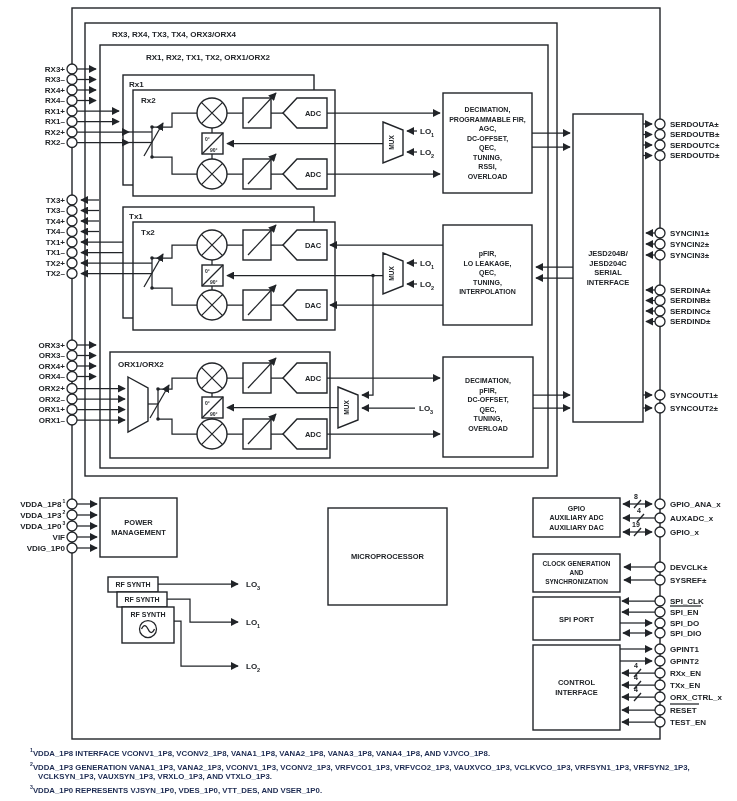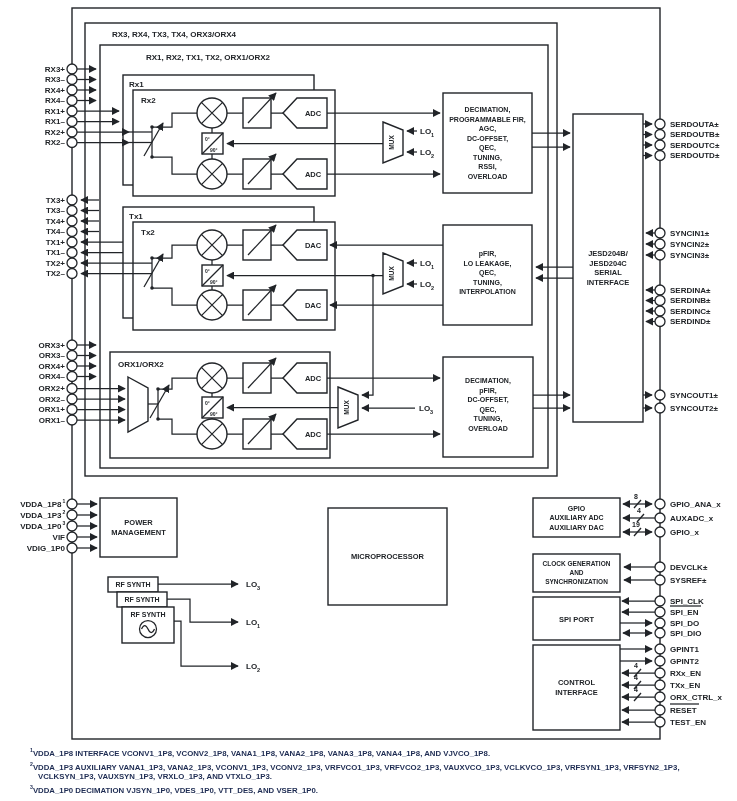--- a/index.html
+++ b/index.html
@@ -474,15 +474,15 @@
     <text class="t" x="670" y="687.8">TXx_EN</text>
     <text class="t" x="670" y="699.8">ORX_CTRL_x</text>
     <text class="t" x="670" y="712.8">RESET</text>
     <line class="w" x1="670" y1="704" x2="699" y2="704"></line>
     <text class="t" x="670" y="724.8">TEST_EN</text>
   </g>
 </svg>
 
 <div class="footnotes">
   <div class="fn"><sup>1</sup><span>VDDA_1P8 INTERFACE VCONV1_1P8, VCONV2_1P8, VANA1_1P8, VANA2_1P8, VANA3_1P8, VANA4_1P8, AND VJVCO_1P8.</span></div>
-  <div class="fn"><sup>2</sup><span>VDDA_1P3 AUXILIARY VANA1_1P3, VANA2_1P3, VCONV1_1P3, VCONV2_1P3, VRFVCO1_1P3, VRFVCO2_1P3, VAUXVCO_1P3, VCLKVCO_1P3, VRFSYN1_1P3, VRFSYN2_1P3, VCLKSYN_1P3, VAUXSYN_1P3, VRXLO_1P3, AND VTXLO_1P3.</span></div>
-  <div class="fn"><sup>3</sup><span>VDDA_1P0 DECIMATION VJSYN_1P0, VDES_1P0, VTT_DES, AND VSER_1P0.</span></div>
+  <div class="fn"><sup>2</sup><span>VDDA_1P3 GENERATION VANA1_1P3, VANA2_1P3, VCONV1_1P3, VCONV2_1P3, VRFVCO1_1P3, VRFVCO2_1P3, VAUXVCO_1P3, VCLKVCO_1P3, VRFSYN1_1P3, VRFSYN2_1P3, VCLKSYN_1P3, VAUXSYN_1P3, VRXLO_1P3, AND VTXLO_1P3.</span></div>
+  <div class="fn"><sup>3</sup><span>VDDA_1P0 REPRESENTS VJSYN_1P0, VDES_1P0, VTT_DES, AND VSER_1P0.</span></div>
 </div>
 
 </body></html>

